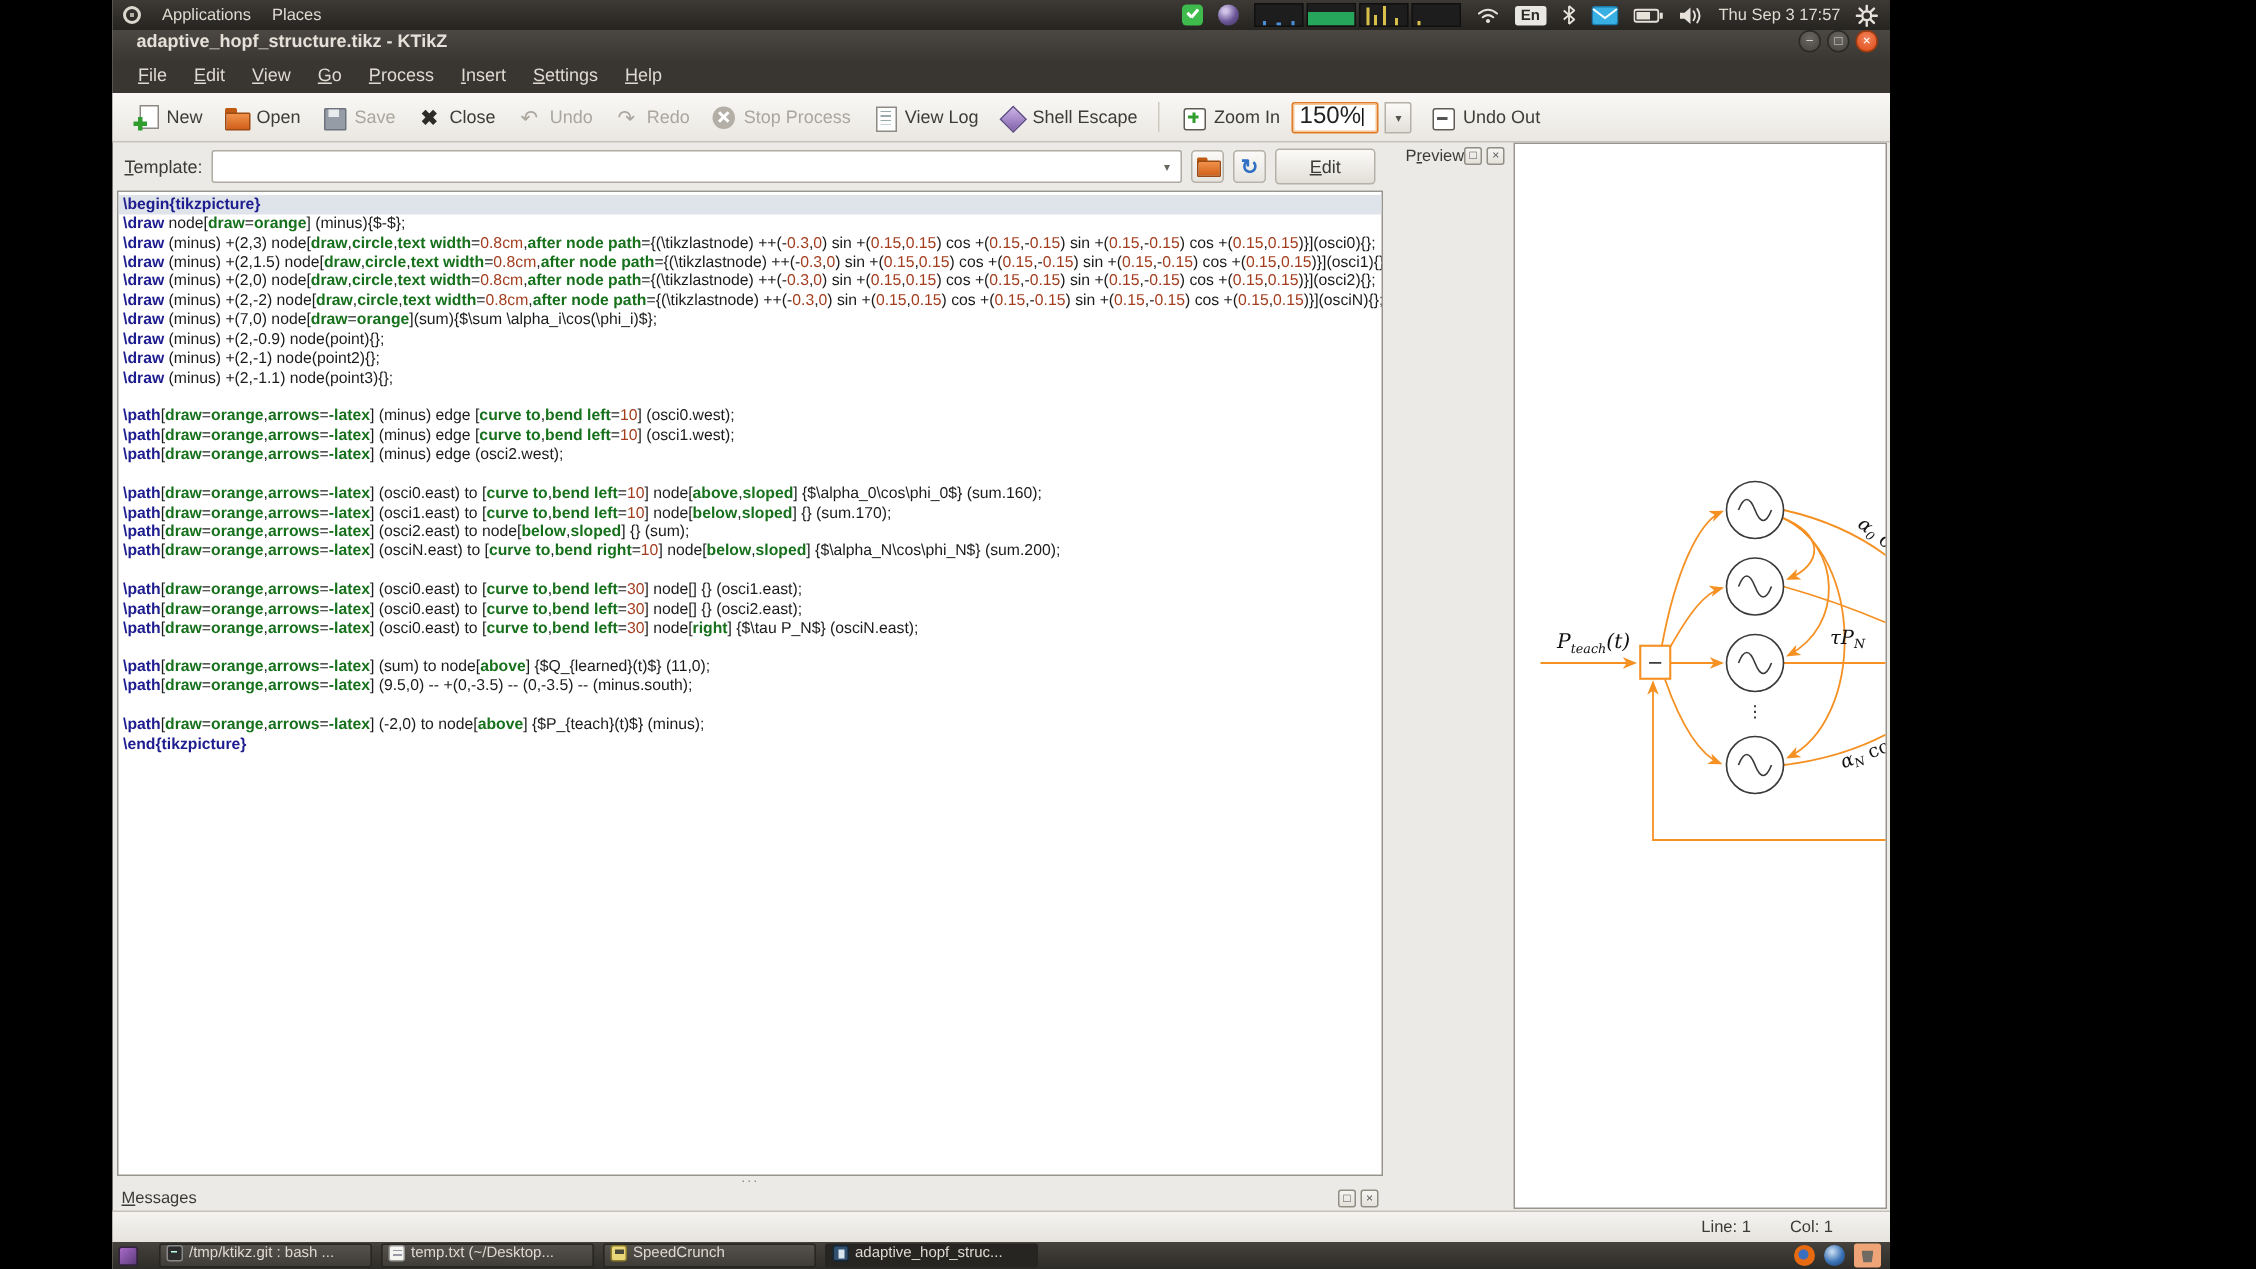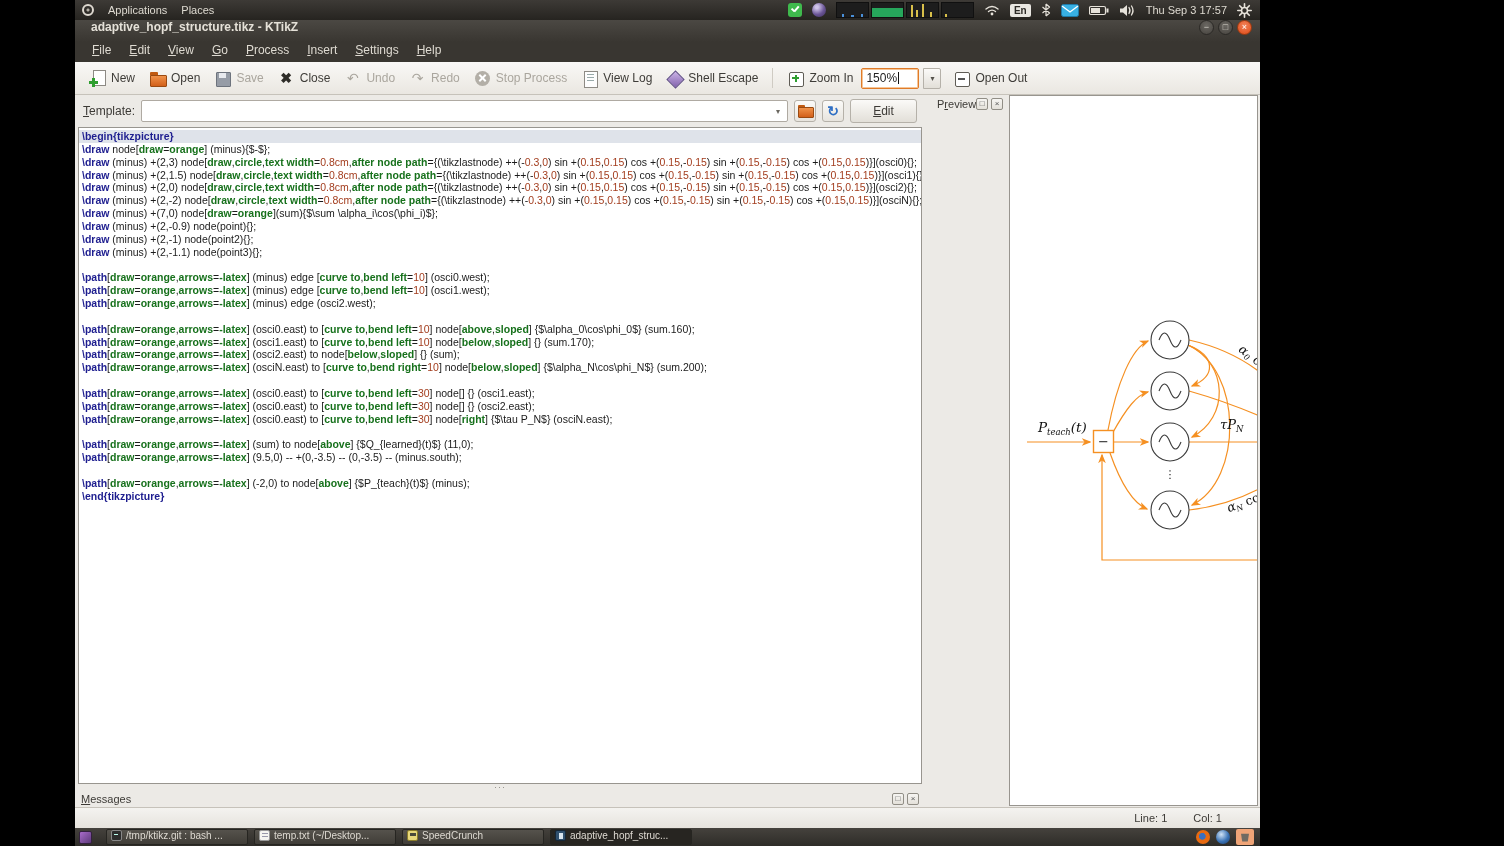--- a/index.html
+++ b/index.html
@@ -49,21 +49,21 @@
 .icon-stop::before{content:"";position:absolute;left:1px;top:1px;width:15px;height:15px;border-radius:50%;background:#b3afa7}
 .icon-stop i{position:absolute;left:4px;top:7.5px;width:9px;height:2px;background:#fff;transform:rotate(45deg)}
 .icon-stop i+i{transform:rotate(-45deg)}
 .icon-log::before{content:"";position:absolute;left:3px;top:1px;width:12px;height:15px;background:#fdfdfd;border:1px solid #8d8a84}
 .icon-log::after{content:"";position:absolute;left:6px;top:4px;width:7px;height:9px;background:repeating-linear-gradient(#9aa 0 1px,transparent 1px 3px)}
 .icon-shell::before{content:"";position:absolute;left:3px;top:3px;width:11px;height:11px;background:linear-gradient(135deg,#cbb3e6,#8262ad);border:1px solid #5d4a85;transform:rotate(45deg)}
 .icon-zoom::before{content:"";position:absolute;left:2px;top:2px;width:13px;height:13px;background:#fff;border:1px solid #5f5c55;border-radius:2px}
 .icon-zoom.plus::after{content:"";position:absolute;left:5px;top:5px;width:7px;height:7px;background:linear-gradient(#2f9e2f,#2f9e2f) center/7px 2px no-repeat,linear-gradient(#2f9e2f,#2f9e2f) center/2px 7px no-repeat}
 .icon-zoom.minus::after{content:"";position:absolute;left:5px;top:8px;width:7px;height:2px;background:#555}
 .tsep{width:1px;height:20px;background:#cfcbc3;margin:0 6px}
-.zoombox{width:58px;height:21px;border:1px solid #e07b28;box-shadow:0 0 0 1px #f6c596 inset;background:#fff;font-size:12px;color:#222;display:flex;align-items:center;padding:0 4px;border-radius:2px}
+.zoombox{width:58px;height:21px;border:1px solid #e07b28;box-shadow:0 0 0 1px #f6c596 inset;background:#fff;font-size:16px;color:#222;display:flex;align-items:center;padding:0 4px;border-radius:2px}
 .caret{width:1px;height:12px;background:#111;margin-left:1px}
 .dropbtn{width:18px;height:21px;border:1px solid #b5b1a9;border-radius:0 2px 2px 0;background:linear-gradient(#fbfaf8,#e2dfd8);font-size:8px;color:#55524c;display:flex;align-items:center;justify-content:center;margin-left:2px;margin-right:4px}
 
 .main{flex:1;display:flex;min-height:0}
 .left-col{width:850px;flex:0 0 auto;display:flex;flex-direction:column;min-height:0}
 .template-row{height:32px;flex:0 0 auto;display:flex;align-items:center;padding:0 8px;gap:6px;font-size:12px;color:#3c3a36}
 .combo{flex:1;height:22px;border:1px solid #aFAaa2;border:1px solid #afaaa2;background:#fff;border-radius:2px;display:flex;align-items:center;padding:0 4px}
 .combo .val{flex:1;font-size:12px}
 .combo .arrow{font-size:8px;color:#6a675f;padding:0 3px}
 .sbtn{width:22px;height:22px;border:1px solid #b5b1a9;border-radius:3px;background:linear-gradient(#fbfaf8,#e7e4de);display:flex;align-items:center;justify-content:center;position:relative}
@@ -252,21 +252,21 @@
         <span class="tic icon-zoom plus"></span>
         <span>Zoom In</span>
       </div>
     <div class="zoombox">
         <span>150%</span>
         <span class="caret"></span>
       </div>
     <div class="dropbtn">▾</div>
     <div class="tbtn">
         <span class="tic icon-zoom minus"></span>
-        <span>Open Out</span>
+        <span>Undo Out</span>
       </div>
   </div>
 
   <div class="main">
     <div class="left-col">
       <div class="template-row">
         <span><u>T</u>emplate:</span>
         <div class="combo">
           <span class="val"></span>
           <span class="arrow">▾</span>

